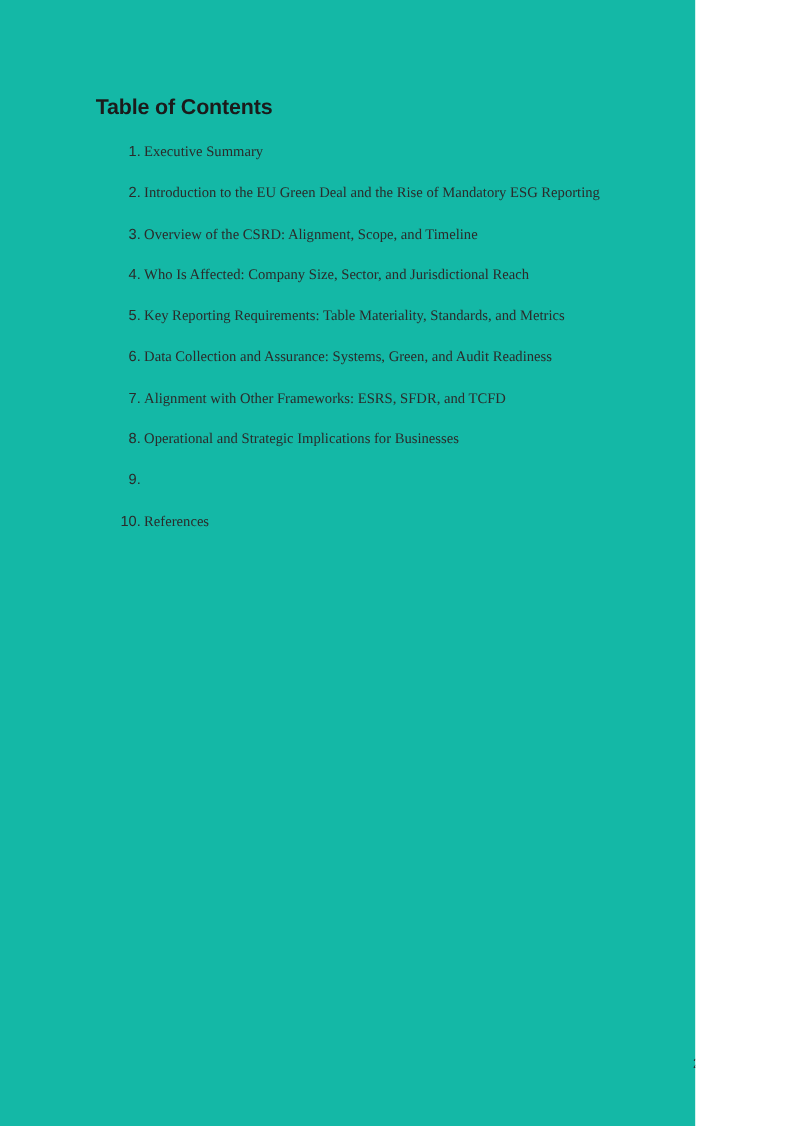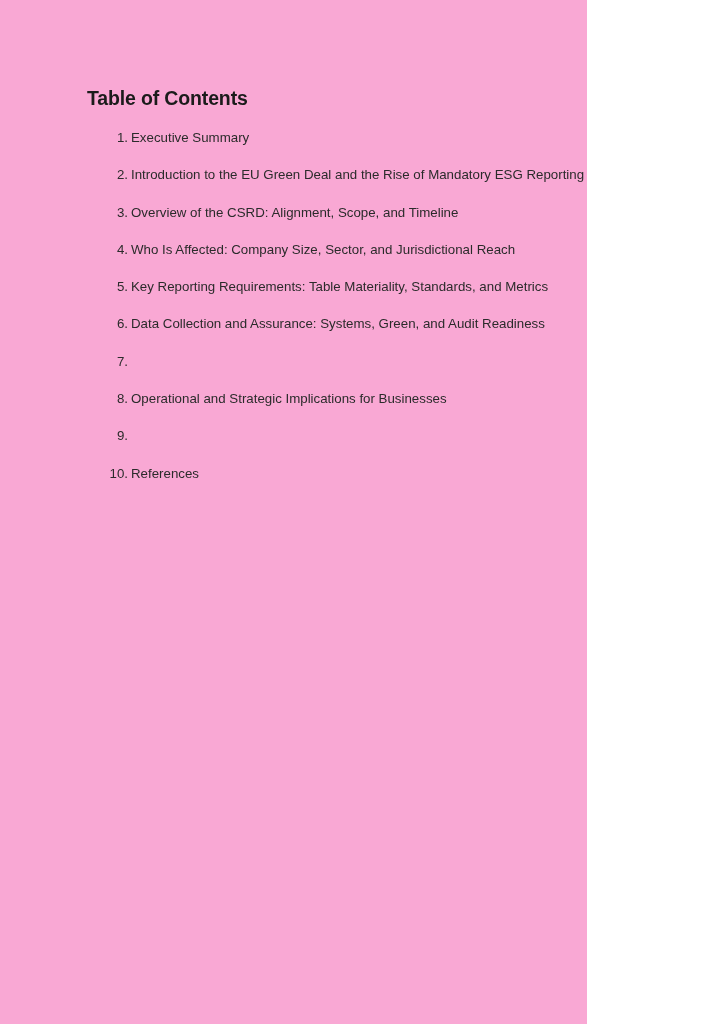--- a/index.html
+++ b/index.html
@@ -8,23 +8,23 @@
     background: #ffffff;
   }
 
   body {
     font-family: "Liberation Sans", sans-serif;
     -webkit-font-smoothing: antialiased;
   }
 
   .page {
     position: relative;
-    width: 587px;
+    width: 632px;
     height: 1024px;
-    background: #f9a8d4;
+    background: #14b8a6;
     overflow: hidden;
     box-sizing: border-box;
   }
 
   
   .toc-heading {
     position: absolute;
     left: 87px;
     top: 87px;
     margin: 0;
@@ -67,20 +67,21 @@
     font-size: 13.3px;
     line-height: 17px;
   }
 
   .toc-label {
     display: block;
     margin-left: 28px;
     color: #2b2b2b;
     font-size: 13.3px;
     line-height: 17px;
+    font-family: Liberation Serif, serif;
   }
 
   
   .page-number {
     position: absolute;
     left: 0;
     top: 959px;
     width: 637px;
     text-align: right;
     font-size: 12.5px;
@@ -115,20 +116,21 @@
     <li class="toc-item">
       <span class="toc-number">5.</span>
       <span class="toc-label">Key Reporting Requirements: Table Materiality, Standards, and Metrics</span>
     </li>
     <li class="toc-item">
       <span class="toc-number">6.</span>
       <span class="toc-label">Data Collection and Assurance: Systems, Green, and Audit Readiness</span>
     </li>
     <li class="toc-item">
       <span class="toc-number">7.</span>
+      <span class="toc-label">Alignment with Other Frameworks: ESRS, SFDR, and TCFD</span>
     </li>
     <li class="toc-item">
       <span class="toc-number">8.</span>
       <span class="toc-label">Operational and Strategic Implications for Businesses</span>
     </li>
     <li class="toc-item">
       <span class="toc-number">9.</span>
     </li>
     <li class="toc-item">
       <span class="toc-number">10.</span>

